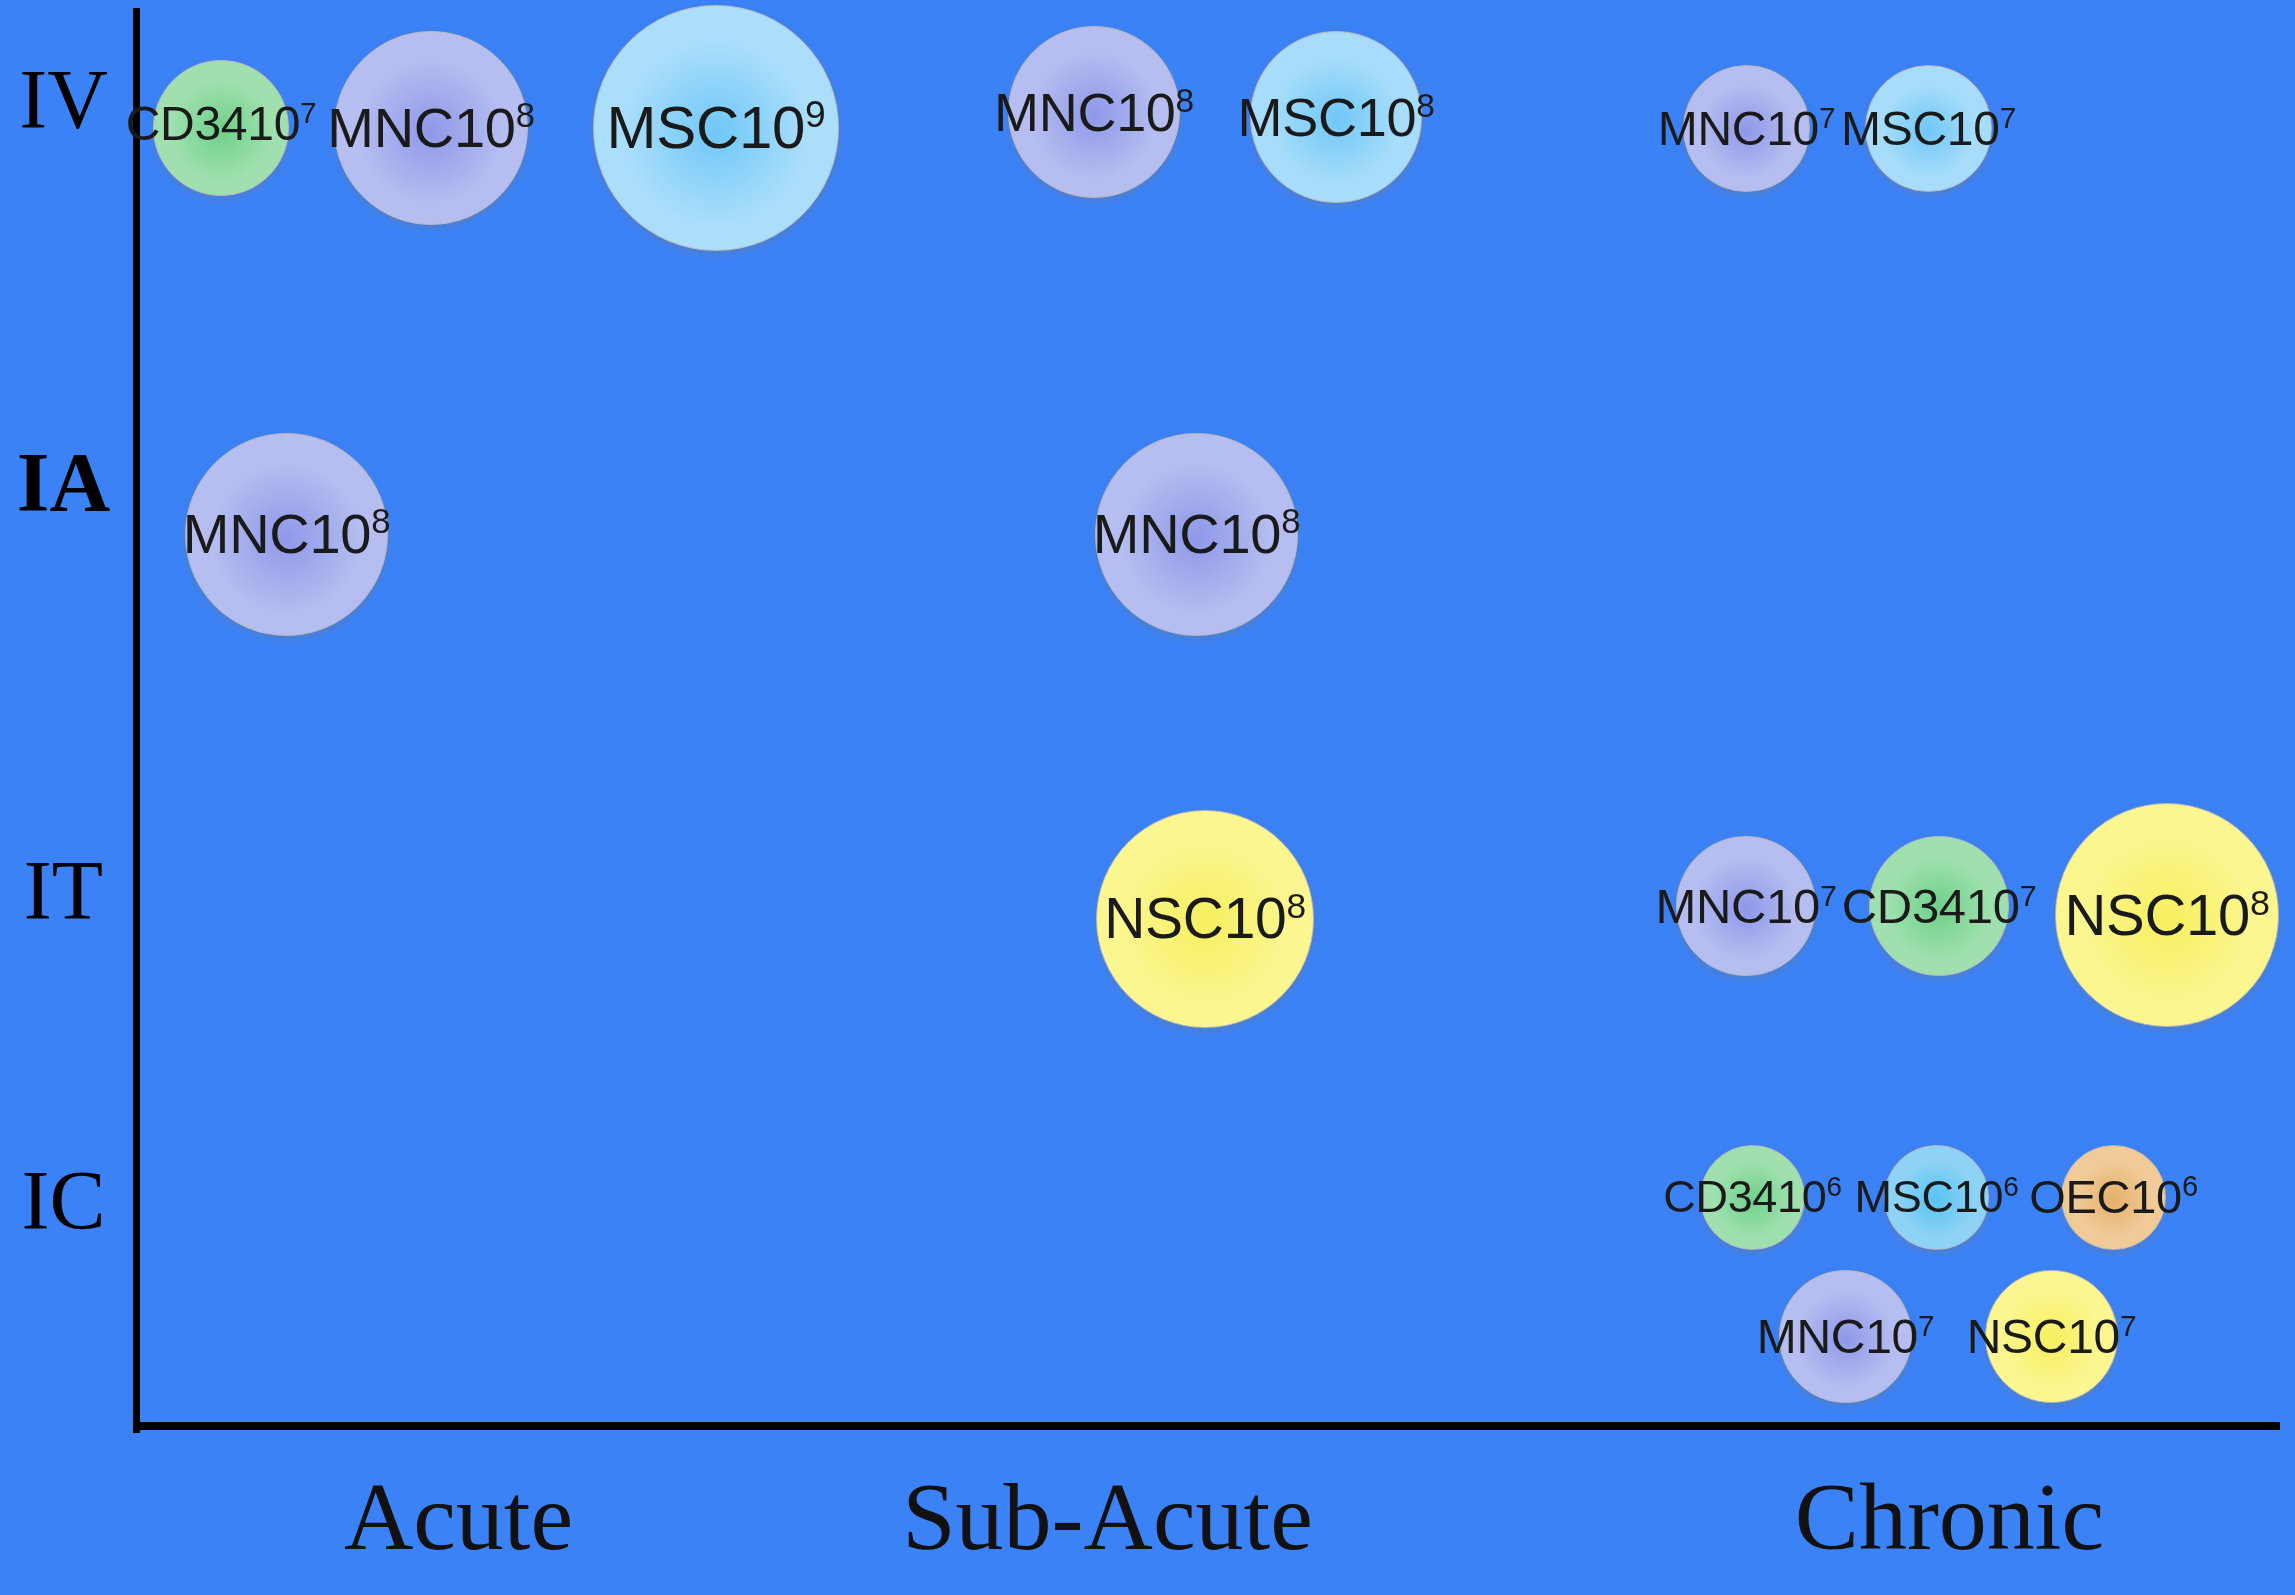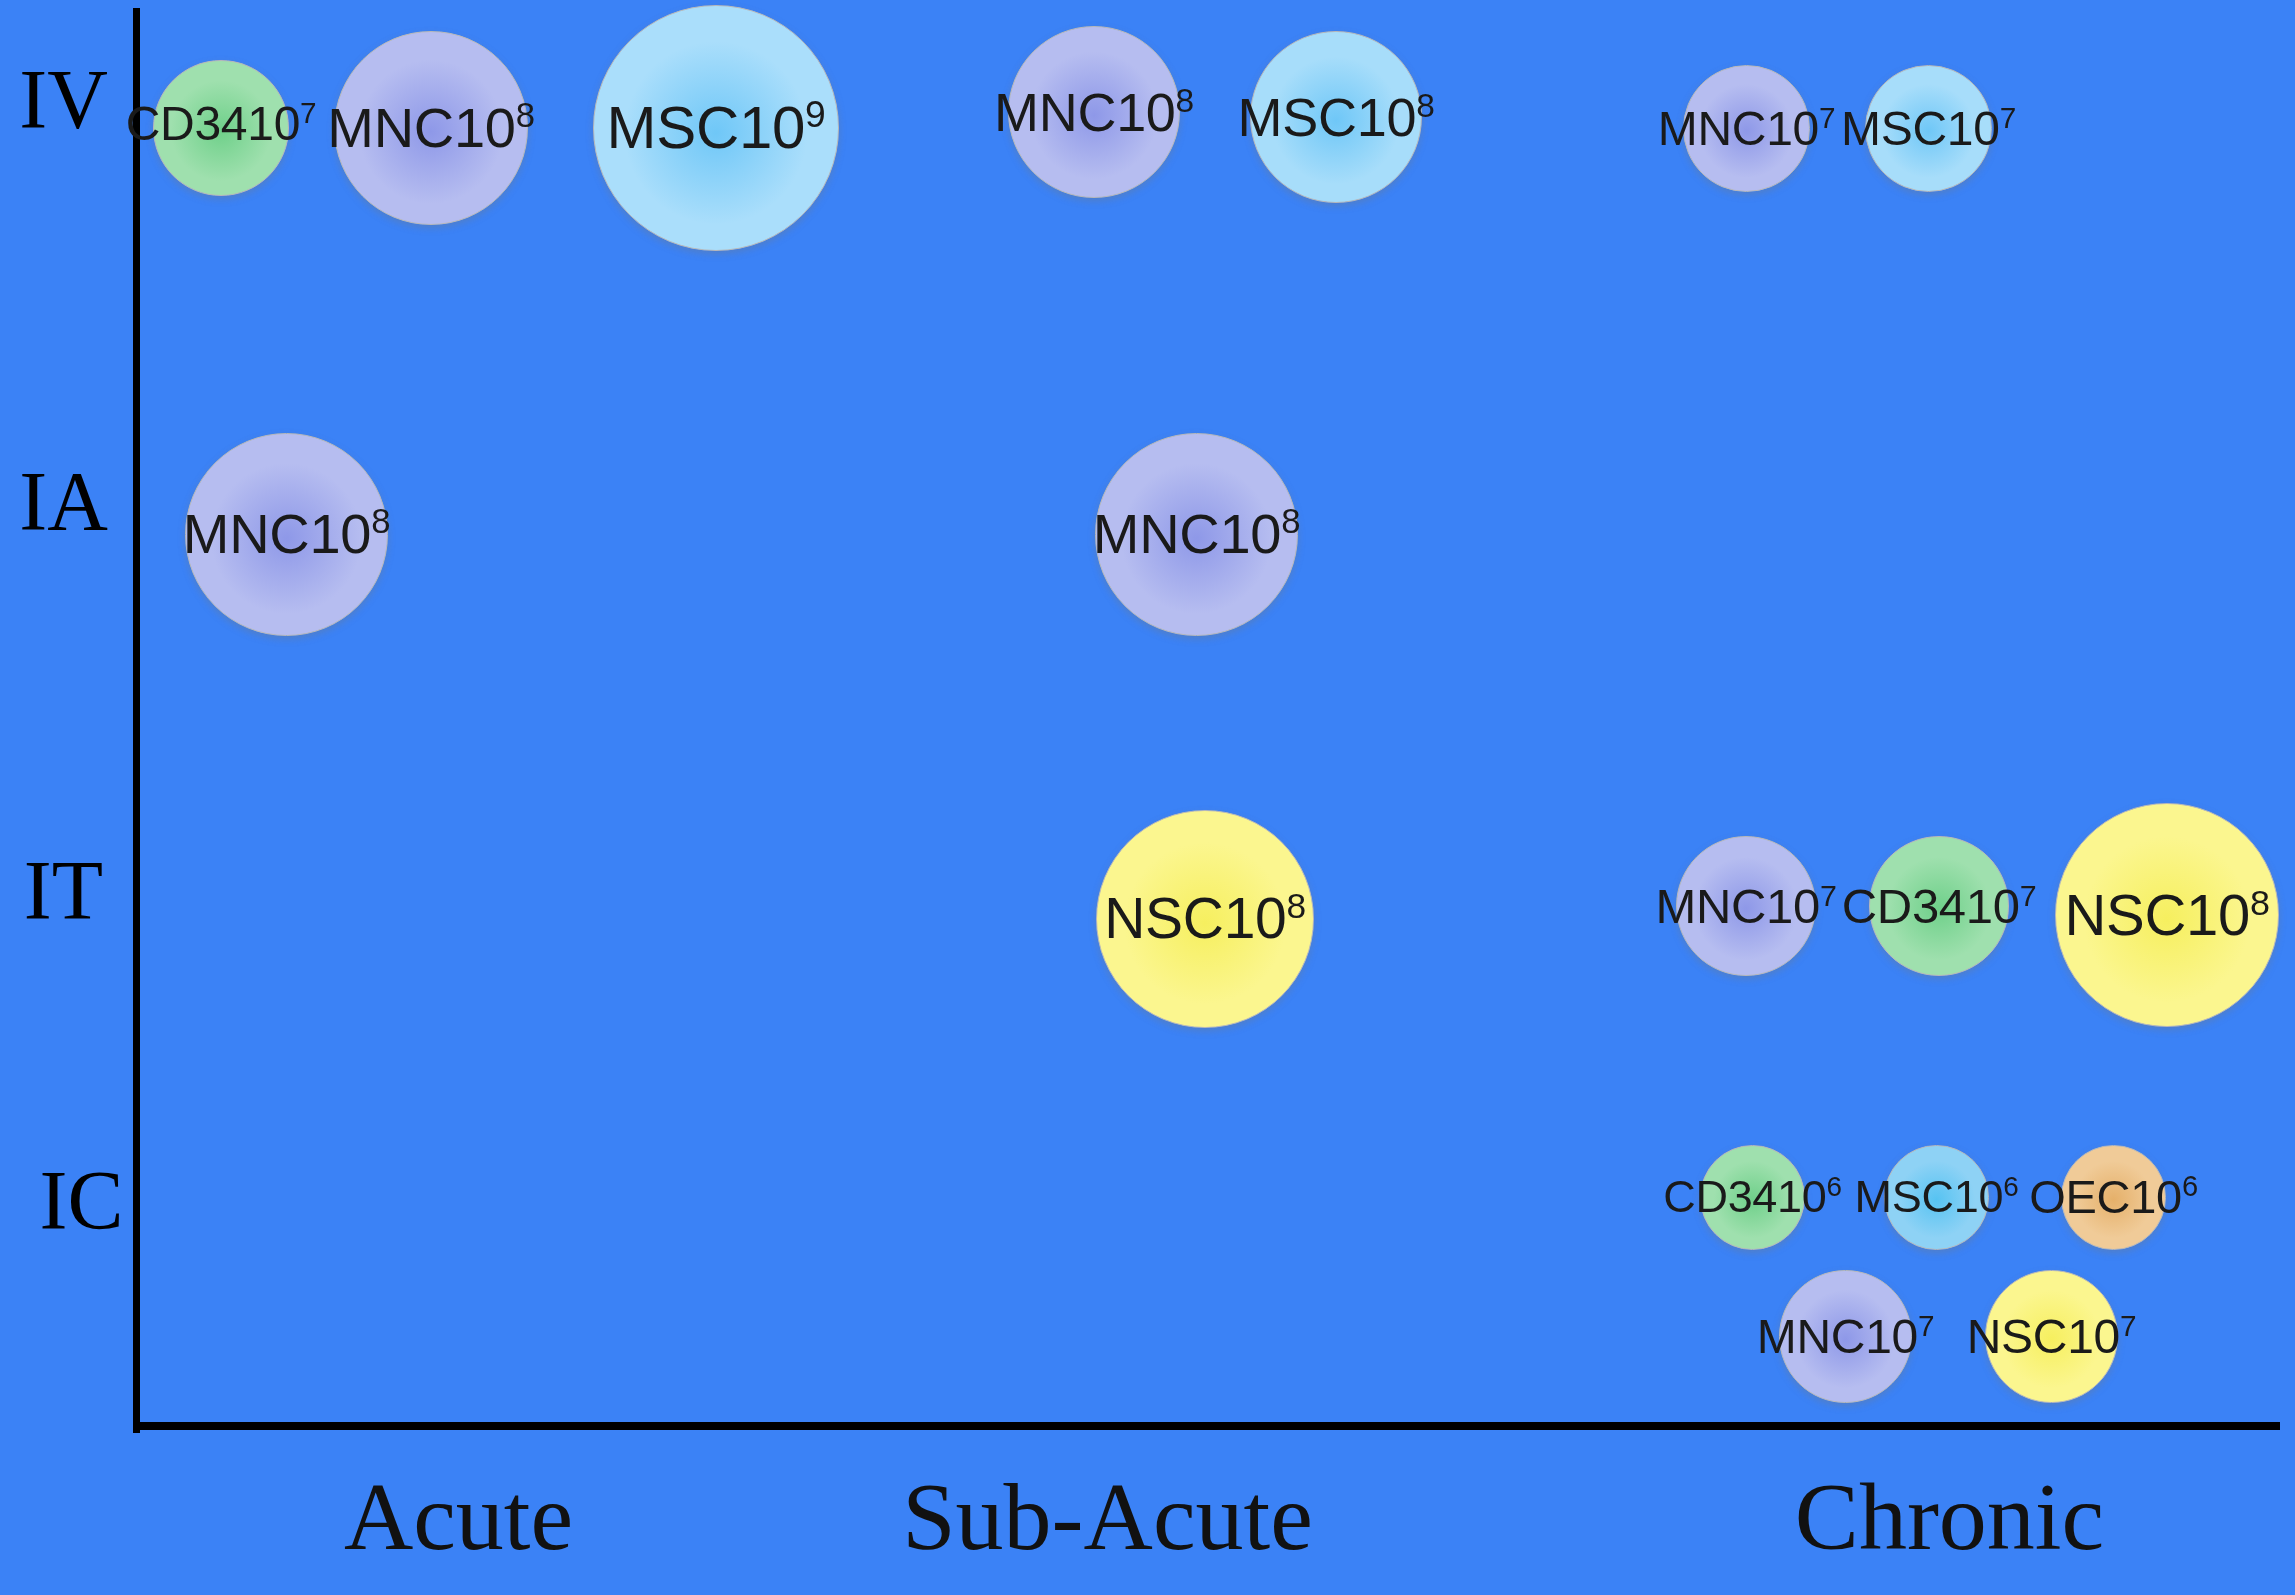--- a/index.html
+++ b/index.html
@@ -94,23 +94,23 @@
 </head>
 <body>
 
 <div id="stage">
 
   <div class="axis-y"></div>
   <div class="axis-x"></div>
 
   <div id="ytick-layer">
       <div class="ytick" style="top: 58px;">IV</div>
-      <div class="ytick" style="top: 460px;">IA</div>
+      <div class="ytick" style="top: 441px; font-weight: bold;">IA</div>
       <div class="ytick" style="top: 849px;">IT</div>
-      <div class="ytick" style="top: 1159px; margin-left: 18px;">IC</div>
+      <div class="ytick" style="top: 1159px;">IC</div>
     </div>
   <div id="xtick-layer">
       <div class="xtick" style="left: 232px; width: 453px; font-family: Liberation Serif, serif;">Acute</div>
       <div class="xtick" style="left: 803px; width: 609px;">Sub-Acute</div>
       <div class="xtick" style="left: 1645px; width: 609px;">Chronic</div>
     </div>
   <div id="bubble-layer">
       <div class="bubble" style="left: 153px; top: 60px; width: 136px; height: 136px; background: radial-gradient(circle at 50% 52%, rgb(111, 208, 138) 0%, rgb(159, 224, 174) 52%, rgb(159, 224, 174) 100%); font-size: 48px;">
         <div class="blabel" style="top: -3.9px;">CD34</div>
         <div class="bval" style="top: -3.9px;"><span>10</span><sup>7</sup></div>

